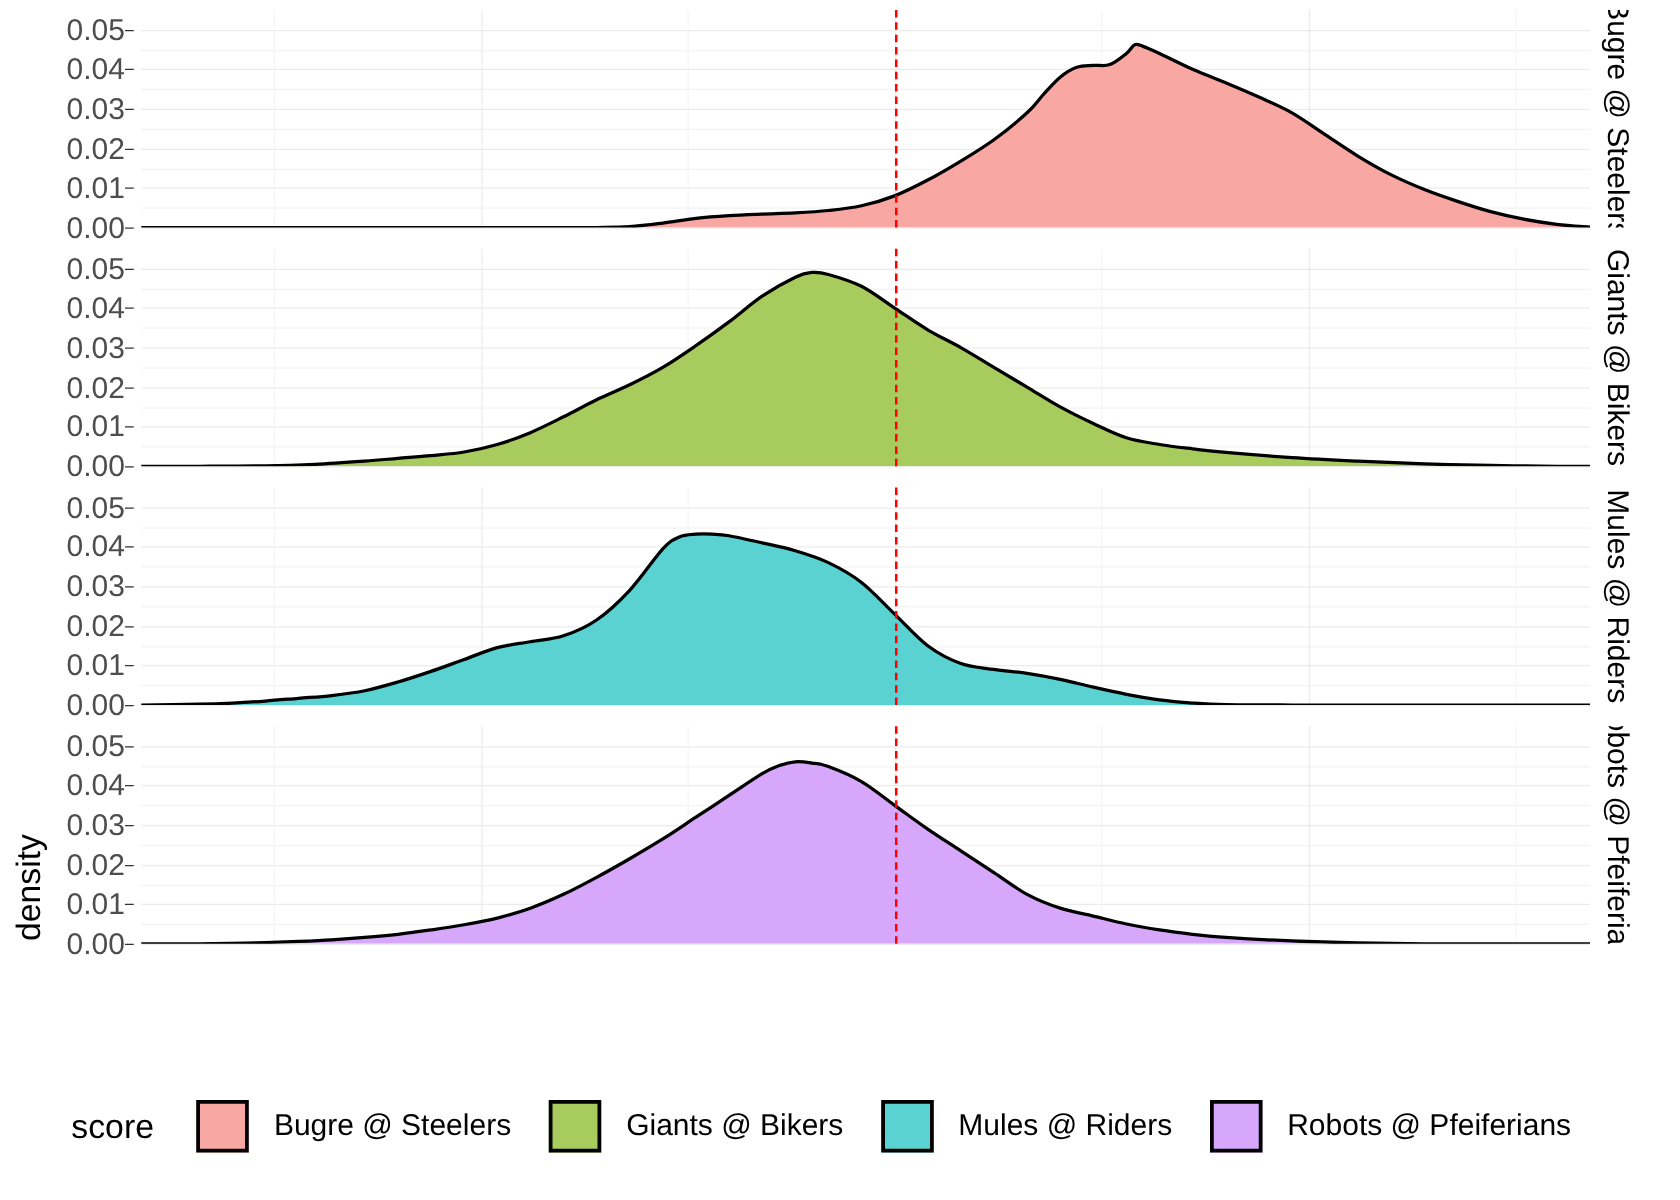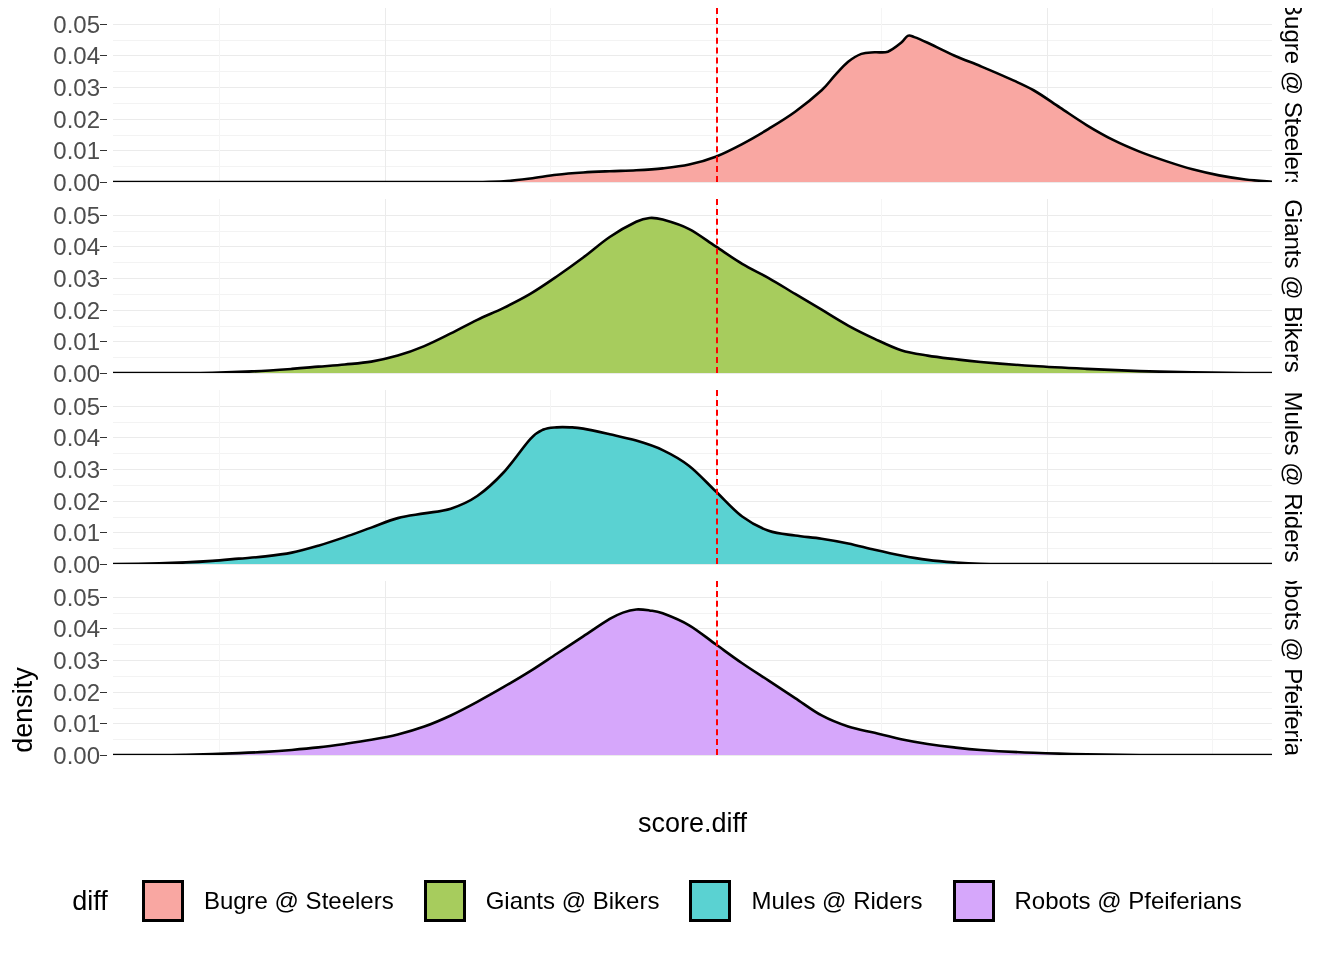--- a/index.html
+++ b/index.html
@@ -248,24 +248,23 @@
   <div class="strip s1">
     <div class="txt">Giants @ Bikers</div>
   </div>
   <div class="strip s2">
     <div class="txt">Mules @ Riders</div>
   </div>
   <div class="strip s3">
     <div class="txt">Robots @ Pfeiferians</div>
   </div>
 
-  <div class="xtitle">score.diff</div>
 
   <div class="legend">
-    <div class="legend-title">diff</div>
+    <div class="legend-title">score</div>
     <div id="legend-items" style="display:flex;align-items:center;">
         <div class="legend-item">
           <div class="swatch" style="background: rgb(249, 167, 162);"></div>
           <div class="legend-label">Bugre @ Steelers</div>
         </div>
         <div class="legend-item">
           <div class="swatch" style="background: rgb(167, 204, 93);"></div>
           <div class="legend-label">Giants @ Bikers</div>
         </div>
         <div class="legend-item">

